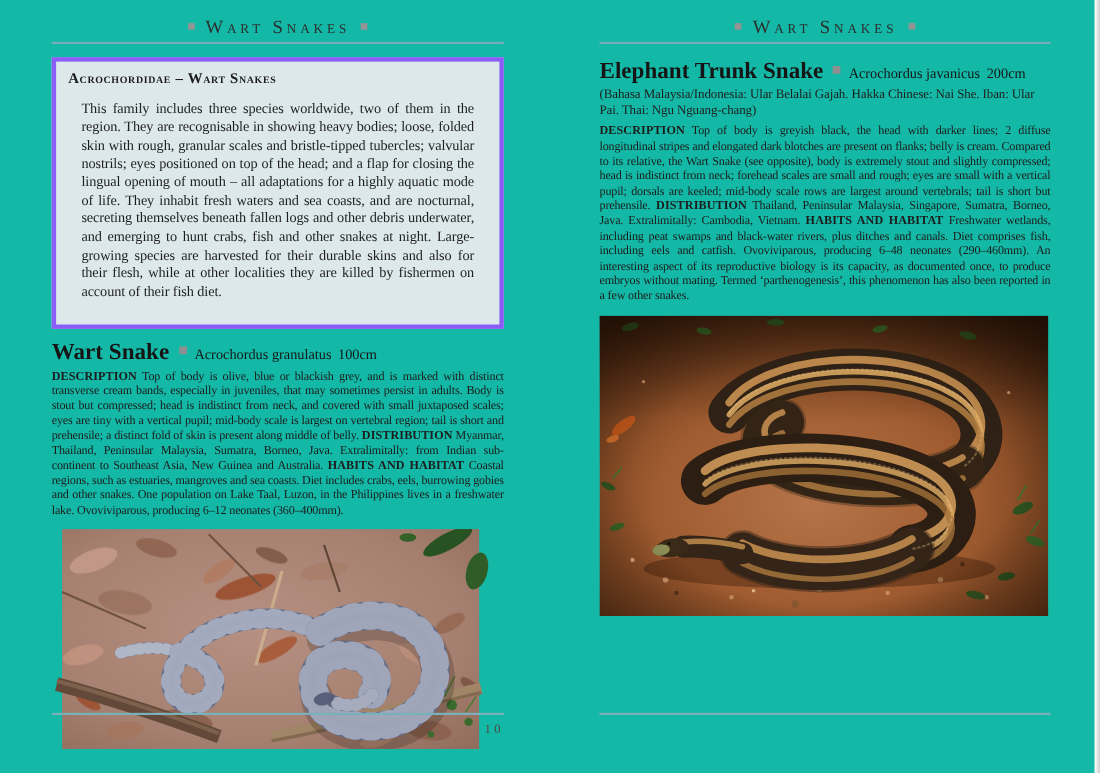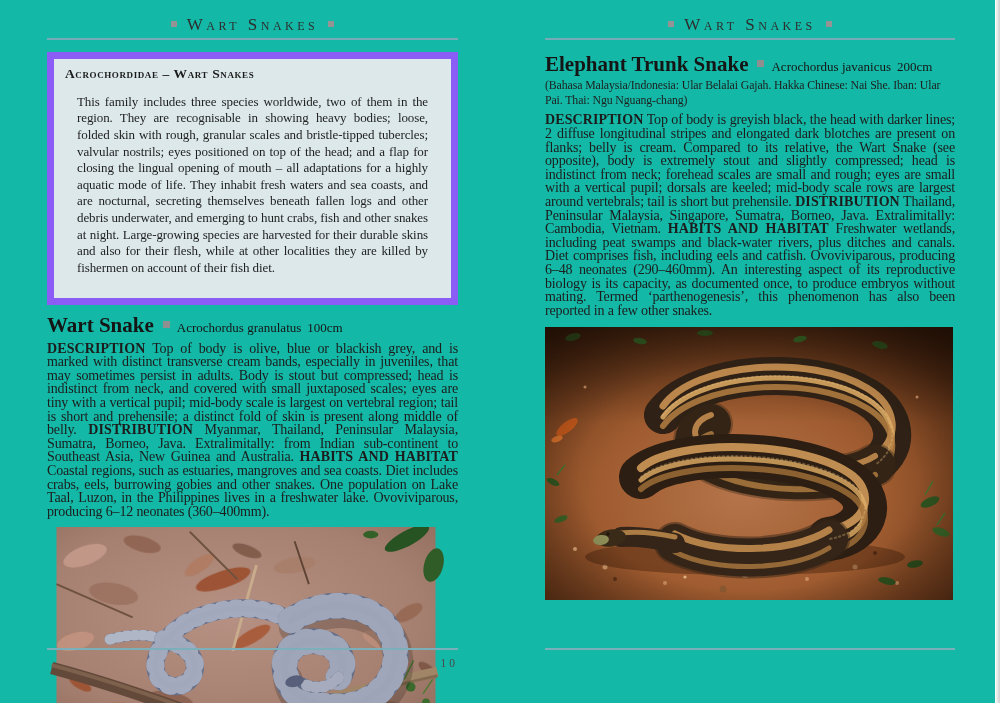--- a/index.html
+++ b/index.html
@@ -25,42 +25,42 @@
   .pg-header {
     margin-top:16px; text-align:center;
     font-variant:small-caps; font-size:17px; letter-spacing:3.5px;
     color:#2d2d2d; line-height:1.1; white-space:nowrap;
   }
   .hsq { display:inline-block; width:6px; height:6px; background:#949494; margin:0 10px; vertical-align:3px; }
   .header-rule { height:2px; background:#76abb7; margin-top:3px; }
 
   
   .family-box {
-    margin-top:12px; border:7px solid #8b5cf6; background:#dce8ea;
+    margin-top:12px; border:4px solid #8b5cf6; background:#dce8ea;
     padding:7px 11px 9px 11px;
   }
   .family-box h3 {
     margin:0 0 2px 0; font-variant:small-caps; font-weight:600;
     font-size:13.5px; letter-spacing:0.6px; color:#1b1b1b;
   }
   .family-box p {
     margin:12px; font-size:13px; line-height:1.28; text-align:justify;
     letter-spacing:-0.1px;
   }
 
   
   .species { margin:9px 0 0 0; padding:0; font-size:21px; font-weight:bold; line-height:1.05; color:#151515; white-space:nowrap; }
   .species .sqsp { display:inline-block; width:7px; height:7px; background:#8f8f8f; margin:0 7px 0 9px; vertical-align:4px; }
   .species .sci { font-weight:normal; font-size:13px; }
   .species .len { font-weight:normal; font-size:13px; margin-left:6px; }
 
   .local { margin:3px 0 0 0; font-size:11.8px; line-height:1.26; letter-spacing:-0.1px; }
 
   .desc {
-    margin:6px 0 0 0; font-size:14px; line-height:13.6px;
+    margin:6px 0 0 0; font-size:11px; line-height:13.6px;
     text-align:justify; letter-spacing:-0.15px; color:#1c1c1c;
   }
   .desc b { font-weight:bold; letter-spacing:0.1px; }
 
   figure { margin:0; padding:0; }
   .photo-left  { margin-top:9px;  width:398px; height:200px; }
   .photo-right { margin-top:10px; width:408px; height:273px; }
   .photo-left svg, .photo-right svg { display:block; width:100%; height:100%; }
 
   .footer-rule { position:absolute; left:0; right:0; top:648px; height:2px; background:#7bafba; }

